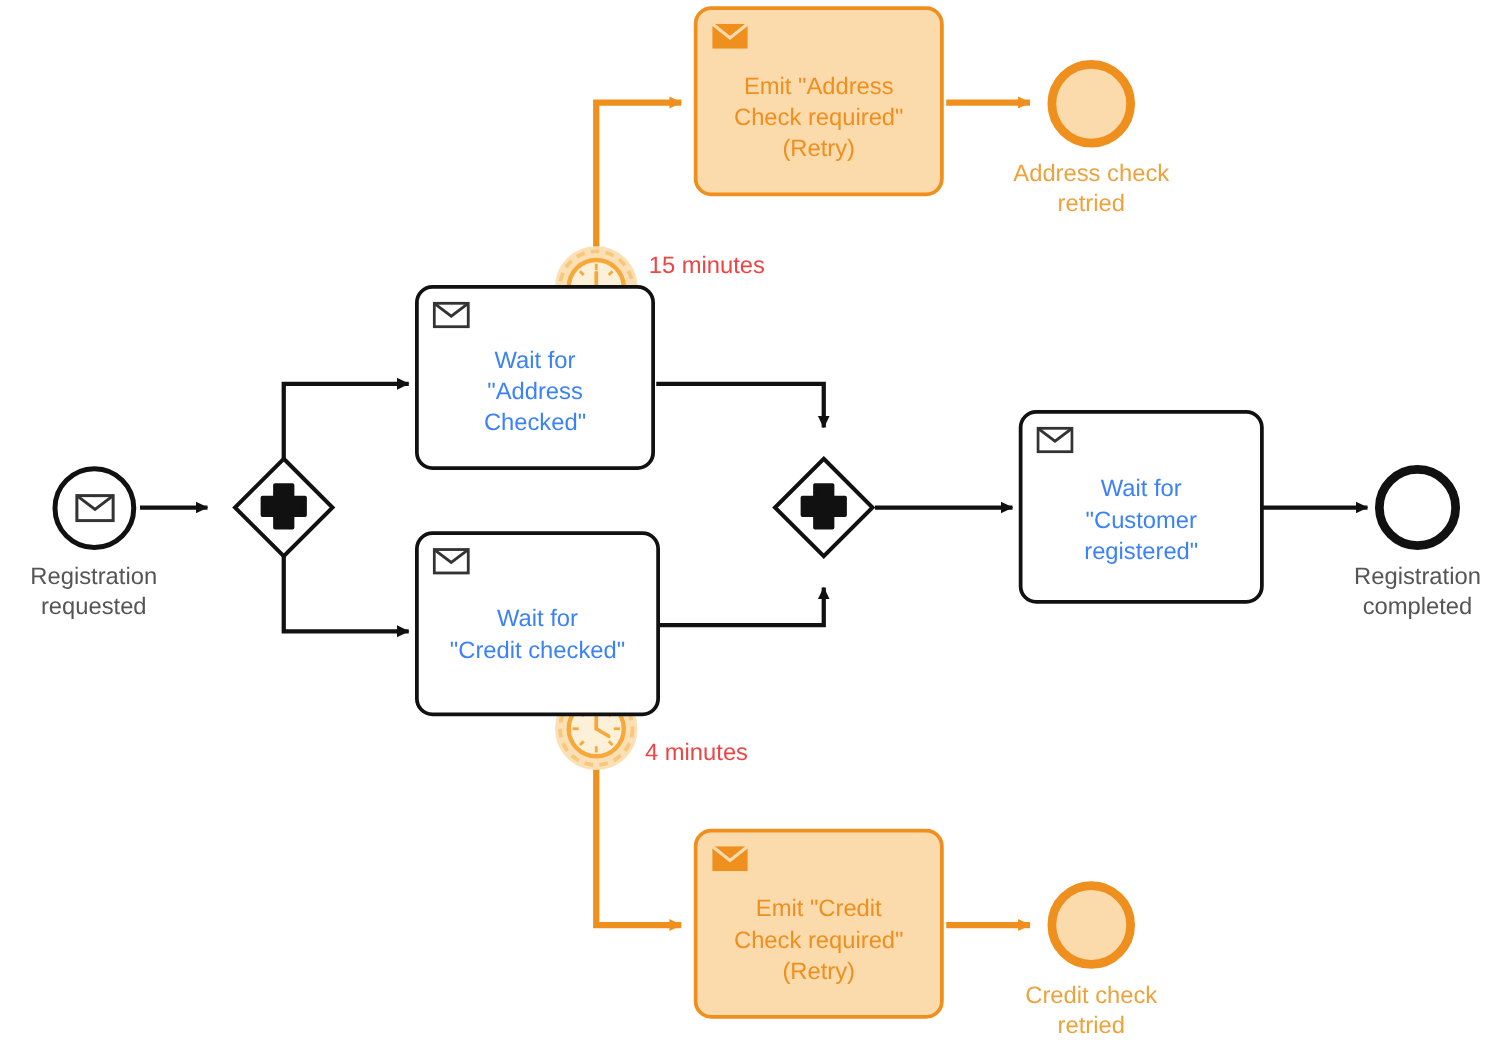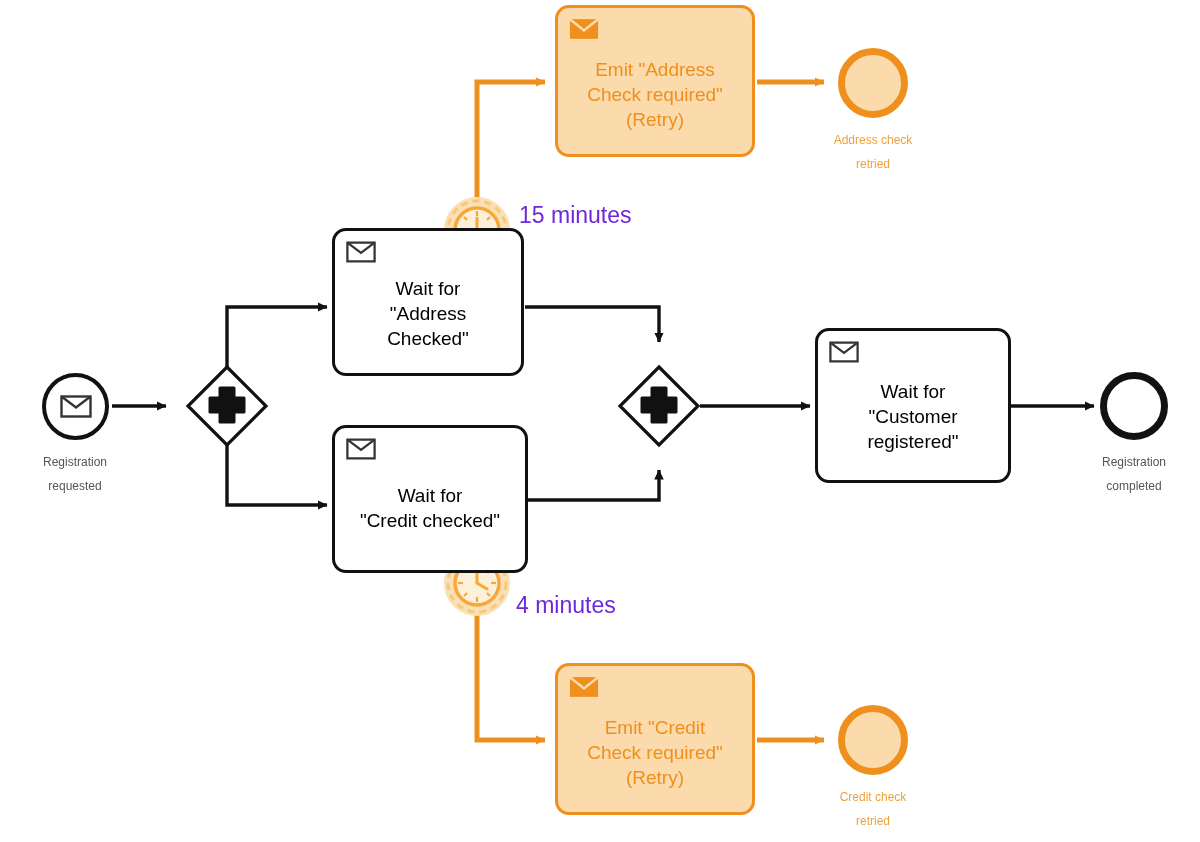--- a/index.html
+++ b/index.html
@@ -7,37 +7,37 @@
   #canvas{position:relative;width:1200px;height:842px;background:#fff;}
   svg.layer{position:absolute;left:0;top:0;width:1200px;height:842px;}
 
   .node{position:absolute;box-sizing:border-box;}
 
   
   .task{border-radius:14px;display:flex;align-items:center;justify-content:center;text-align:center;}
   .task-black{border:3px solid #111;background:#fff;}
   .task-orange{border:3px solid #ef8f1e;background:#fbdaab;}
   .task-label{font-size:19px;line-height:25px;white-space:pre-line;}
-  .lbl-black{color:#000000;}
+  .lbl-black{color:#3b82f6;}
   .lbl-orange{color:#ef8f1e;}
 
   
   .env{position:absolute;left:11px;top:10px;}
 
   
   .ev{border-radius:50%;box-sizing:border-box;}
   .ev-start{border:4px solid #111;background:#fff;display:flex;align-items:center;justify-content:center;}
   .ev-end-black{border:7px solid #111;background:#fff;}
   .ev-end-orange{border:7px solid #ef8f1e;background:#fbdaab;}
 
   
-  .cap{position:absolute;text-align:center;font-size:12px;line-height:24px;white-space:pre-line;}
+  .cap{position:absolute;text-align:center;font-size:19px;line-height:24px;white-space:pre-line;}
   .cap-black{color:#555;}
   .cap-orange{color:#eda23c;}
-  .time-lbl{position:absolute;font-size:23px;color:#6d28d9;white-space:nowrap;}
+  .time-lbl{position:absolute;font-size:19px;color:#ef4444;white-space:nowrap;}
 </style>
 </head>
 <body>
 
 <div id="canvas">
 
   <svg class="layer">
     <defs>
       <marker id="ahB" markerWidth="11" markerHeight="11" refX="9.5" refY="5.5" orient="auto" markerUnits="userSpaceOnUse">
         <path d="M0,0.7 L10,5.5 L0,10.3 Z" fill="#111"></path>

